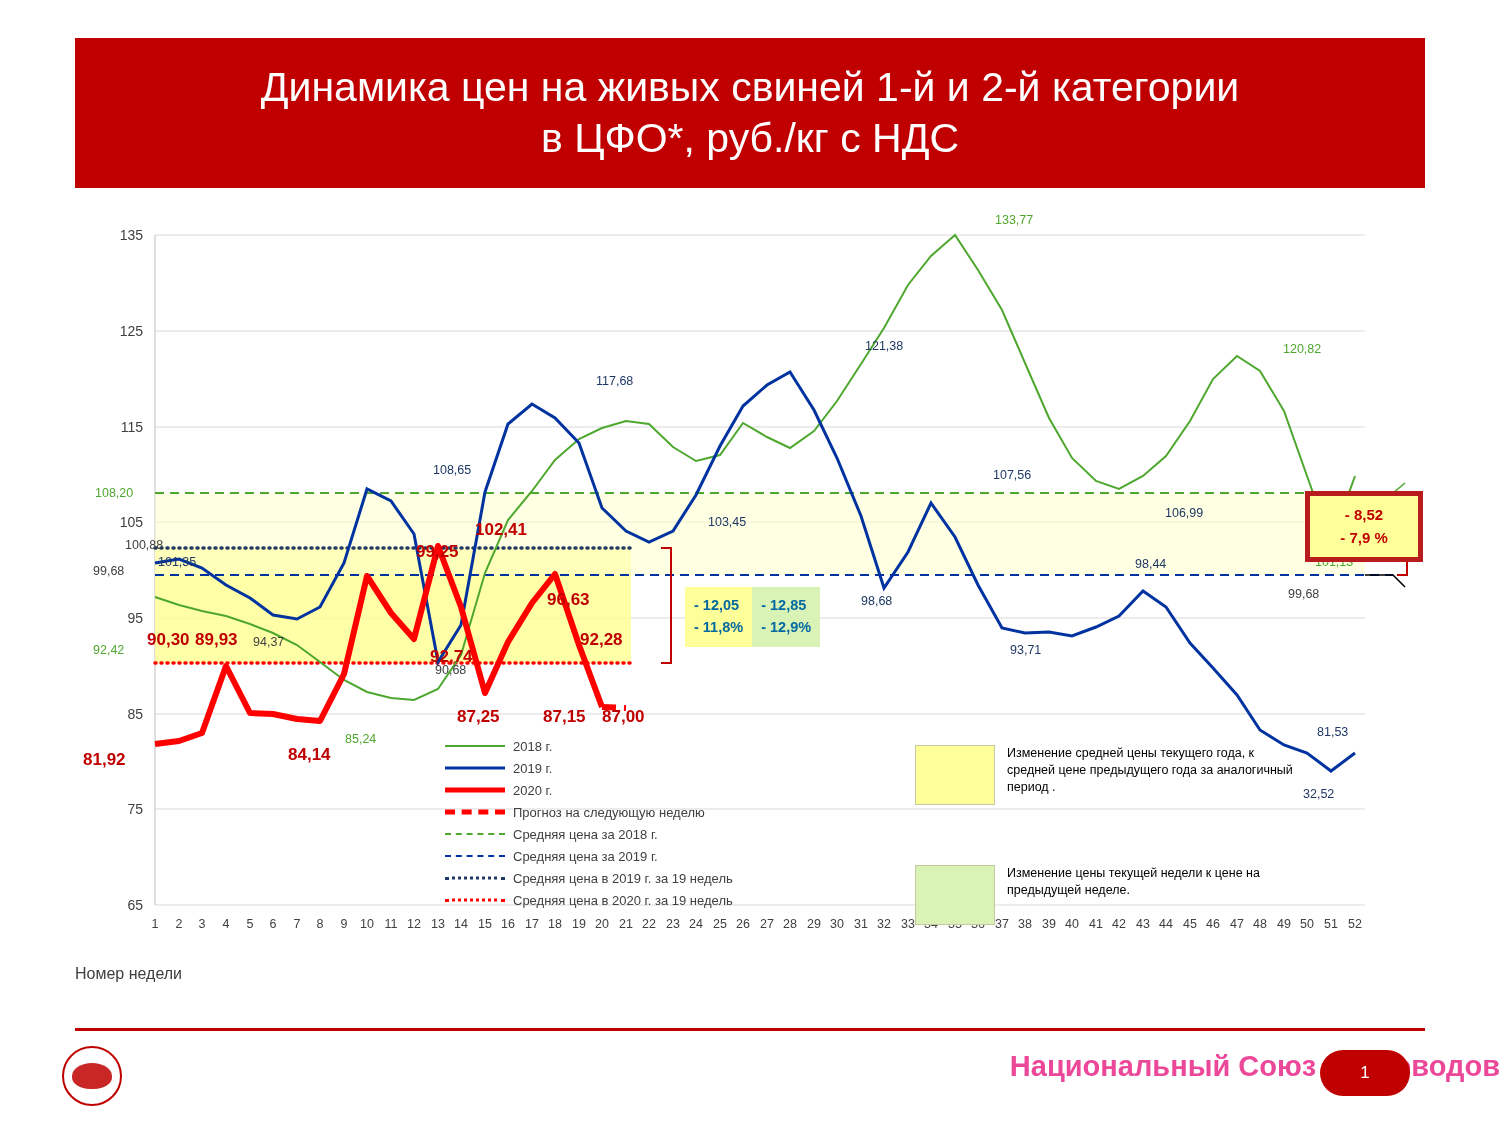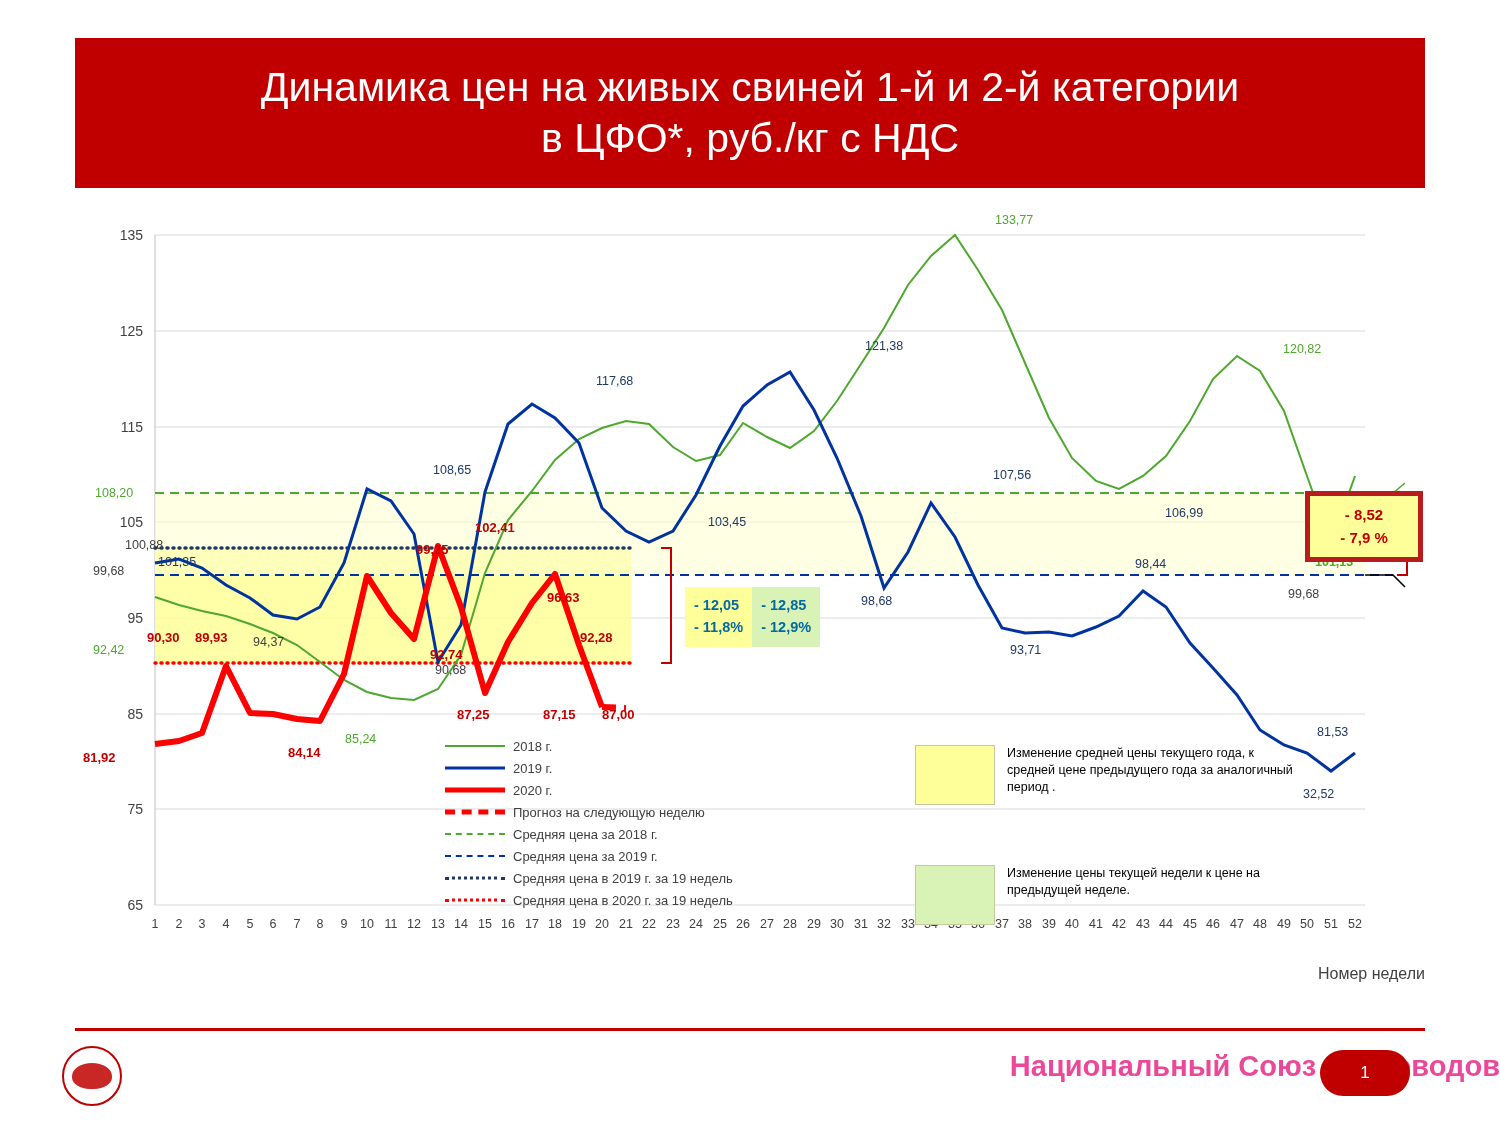--- a/index.html
+++ b/index.html
@@ -8,21 +8,21 @@
   
   .title-banner{position:absolute;left:75px;top:38px;width:1350px;height:150px;background:#C00000;display:flex;align-items:center;justify-content:center;}
   .title-text{color:#ffffff;font-size:41px;line-height:1.25;text-align:center;font-weight:400;padding:0 20px;}
 
   
   .chart-wrap{position:absolute;left:75px;top:195px;width:1350px;height:810px;}
   svg.plot{position:absolute;left:0;top:0;}
 
   .axis-label{font-size:14px;fill:#404040;}
   .tick-x{font-size:12.5px;fill:#404040;}
-  .xaxis-title{position:absolute;left:0;top:770px;width:1350px;text-align:right;font-size:16px;color:#404040;}
+  .xaxis-title{position:absolute;left:0;top:770px;width:1350px;text-align:left;font-size:16px;color:#404040;}
 
   
   .legend{position:absolute;left:370px;top:540px;font-size:13px;color:#404040;}
   .legend div{display:flex;align-items:center;height:22px;}
   .legend .swatch{width:60px;height:14px;margin-right:8px;position:relative;flex:none;}
   .legend .swatch i{position:absolute;left:0;right:0;top:50%;transform:translateY(-50%);display:block;}
 
   
   .note{position:absolute;display:flex;align-items:flex-start;}
   .note .box{width:78px;height:58px;flex:none;border:1px solid #c8c8a0;}
@@ -30,21 +30,21 @@
 
   
   .delta-right{position:absolute;right:2px;top:296px;width:96px;background:#FFFF99;border:5px solid #b91c1c;padding:8px 6px;font-size:15px;font-weight:bold;color:#C00000;line-height:1.5;text-align:center;}
   .delta-mid{position:absolute;left:610px;top:392px;display:flex;}
   .delta-mid .c{padding:8px 9px;font-size:14.5px;font-weight:bold;color:#0369a1;line-height:1.5;text-align:left;}
   .c-yellow{background:#FFFF99;}
   .c-green{background:#D9F2B6;}
 
   
   .dlabel{position:absolute;font-size:12.5px;white-space:nowrap;}
-  .l-red{color:#C00000;font-weight:bold;font-size:13px;}
+  .l-red{color:#C00000;font-weight:bold;font-size:17px;}
   .l-blue{color:#1F3864;}
   .l-green{color:#4EA72E;}
   .l-dark{color:#404040;}
 
   
   .footer-rule{position:absolute;left:75px;top:1028px;width:1350px;height:3px;background:#C00000;}
   .footer-title{position:absolute;left:0;top:1050px;width:1500px;text-align:right;font-size:29px;font-weight:bold;color:#ec4899;}
   .page-badge{position:absolute;left:1320px;top:1050px;width:90px;height:46px;background:#C00000;border-radius:23px;color:#fff;display:flex;align-items:center;justify-content:center;font-size:17px;}
   .logo{position:absolute;left:62px;top:1046px;width:56px;height:56px;border-radius:50%;border:2px solid #C00000;background:#fff;display:flex;align-items:center;justify-content:center;}
   .logo .inner{width:40px;height:26px;border-radius:50% 50% 45% 45%;background:#C00000;opacity:.85;}
@@ -172,21 +172,21 @@
   <div class="dlabel l-blue" style="left:790px;top:144px;">121,38</div>
   <div class="dlabel l-blue" style="left:521px;top:179px;">117,68</div>
   <div class="dlabel l-green" style="left:1208px;top:147px;">120,82</div>
   <div class="dlabel l-blue" style="left:358px;top:268px;">108,65</div>
   <div class="dlabel l-blue" style="left:918px;top:273px;">107,56</div>
   <div class="dlabel l-blue" style="left:1090px;top:311px;">106,99</div>
   <div class="dlabel l-green" style="left:1278px;top:310px;">108,20</div>
   <div class="dlabel l-green" style="left:20px;top:291px;">108,20</div>
   <div class="dlabel l-blue" style="left:633px;top:320px;">103,45</div>
   <div class="dlabel l-red" style="left:400px;top:325px;">102,41</div>
-  <div class="dlabel l-green" style="left:1240px;top:360px;font-weight:bold;">101,13</div>
+  <div class="dlabel l-green" style="left:1240px;top:360px;">101,13</div>
   <div class="dlabel l-dark" style="left:50px;top:343px;">100,88</div>
   <div class="dlabel l-blue" style="left:83px;top:360px;">101,35</div>
   <div class="dlabel l-dark" style="left:18px;top:369px;">99,68</div>
   <div class="dlabel l-red" style="left:341px;top:347px;">99,25</div>
   <div class="dlabel l-blue" style="left:1060px;top:362px;">98,44</div>
   <div class="dlabel l-dark" style="left:1213px;top:392px;">99,68</div>
   <div class="dlabel l-blue" style="left:786px;top:399px;">98,68</div>
   <div class="dlabel l-red" style="left:472px;top:395px;">96,63</div>
   <div class="dlabel l-dark" style="left:178px;top:440px;">94,37</div>
   <div class="dlabel l-blue" style="left:935px;top:448px;">93,71</div>

